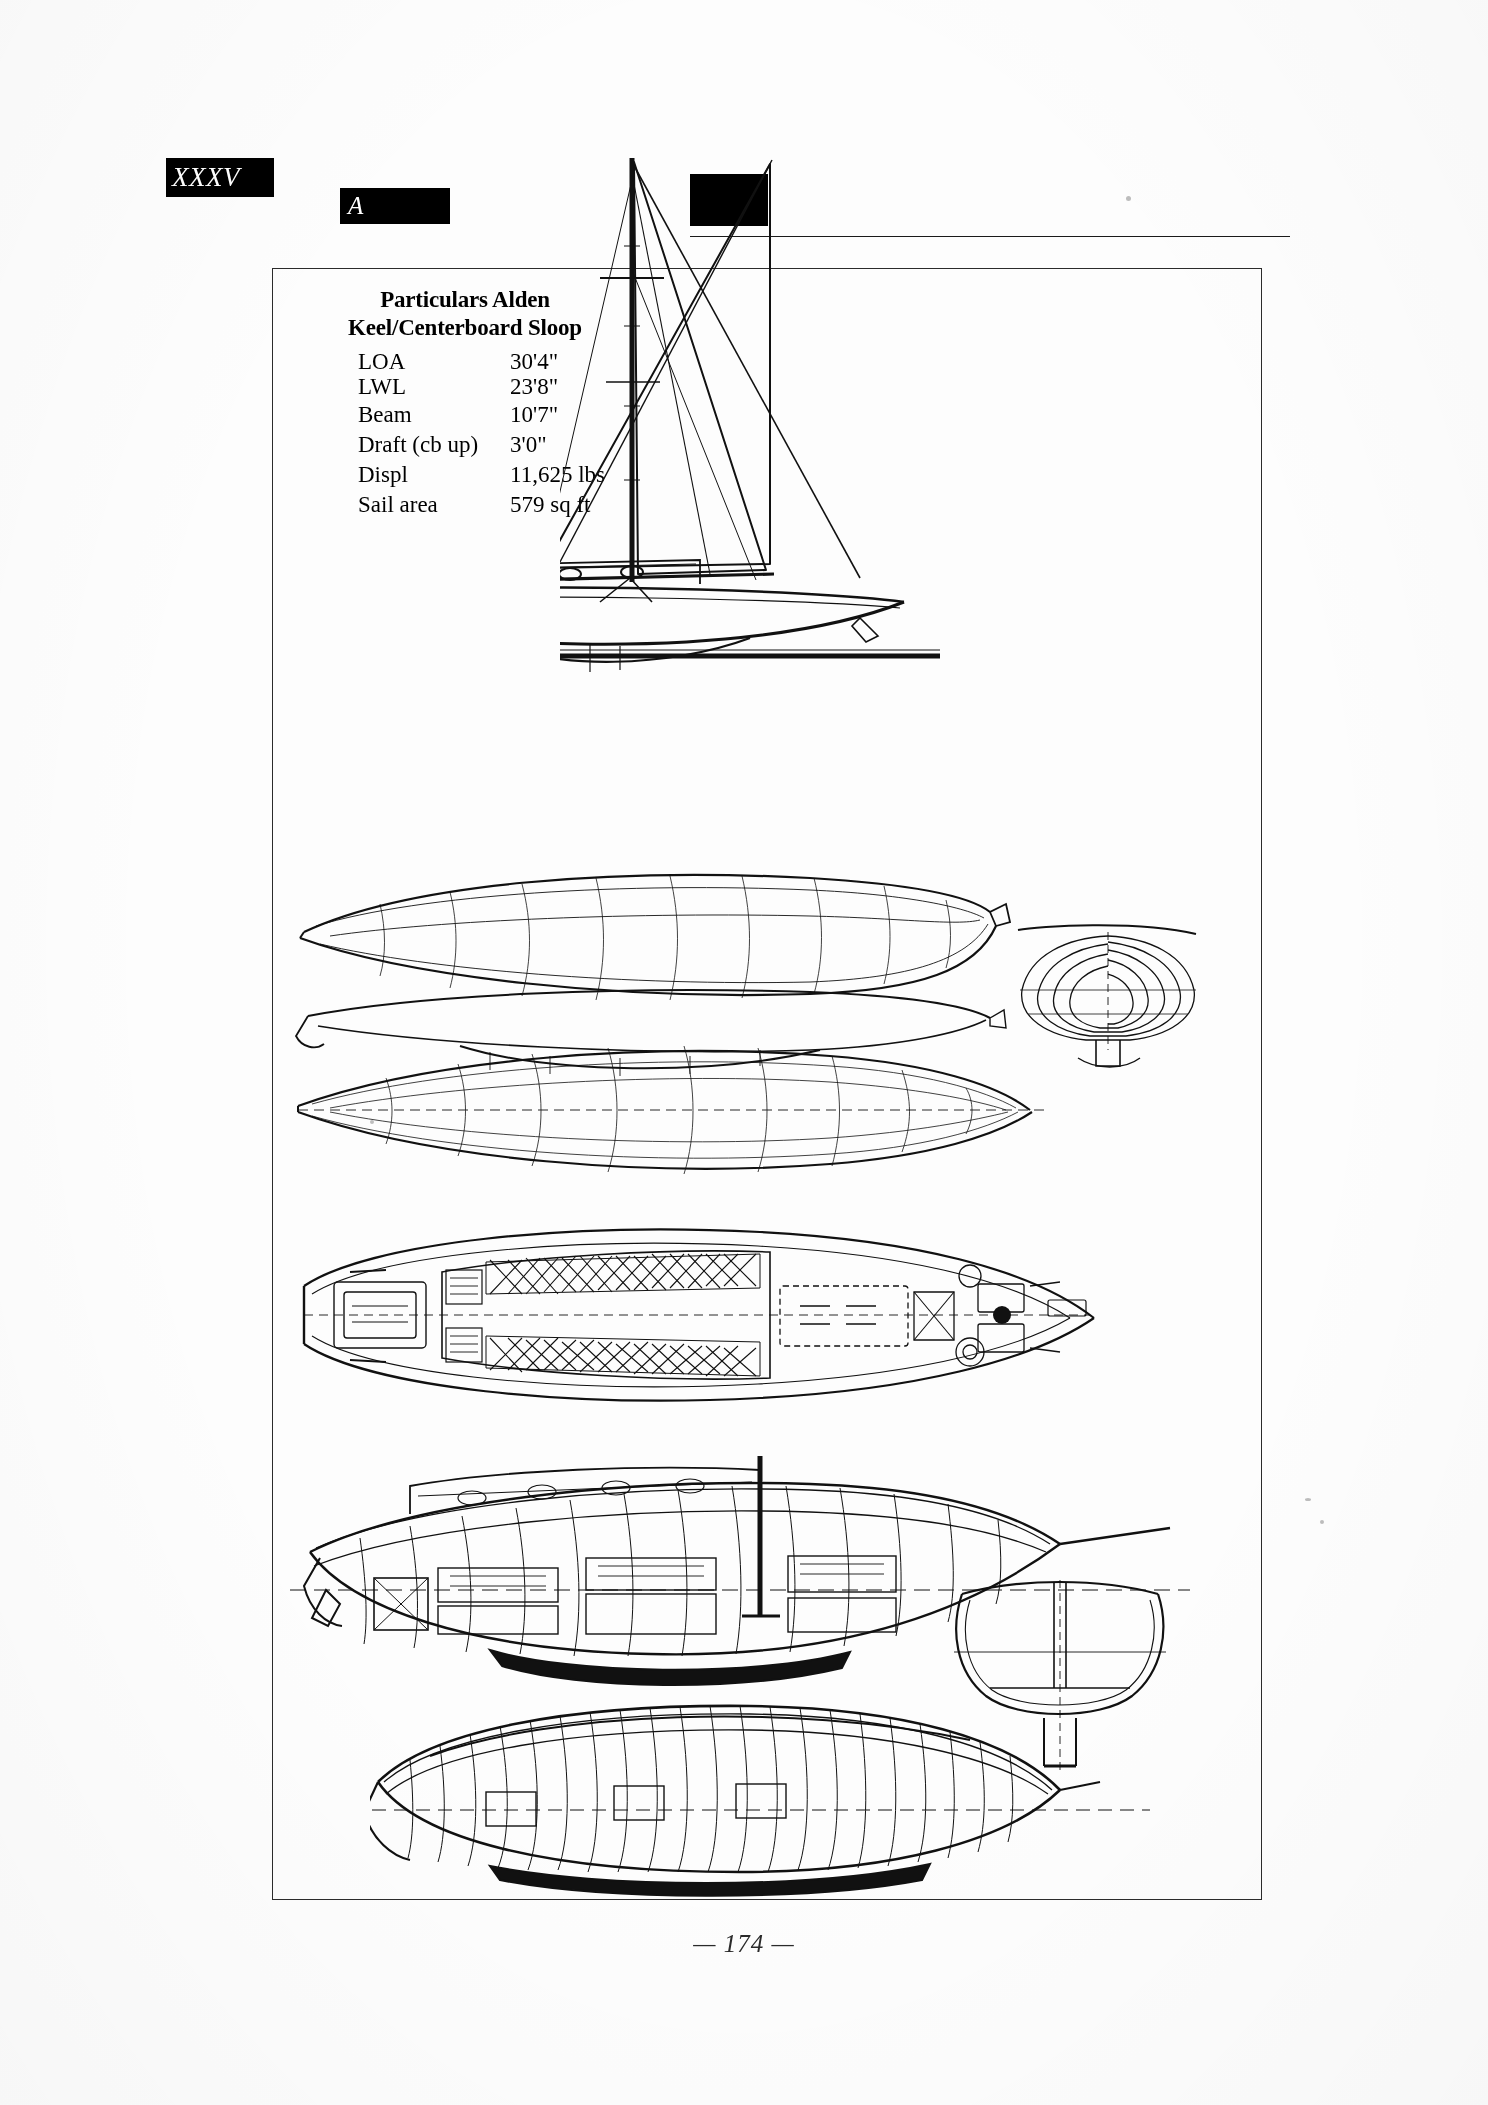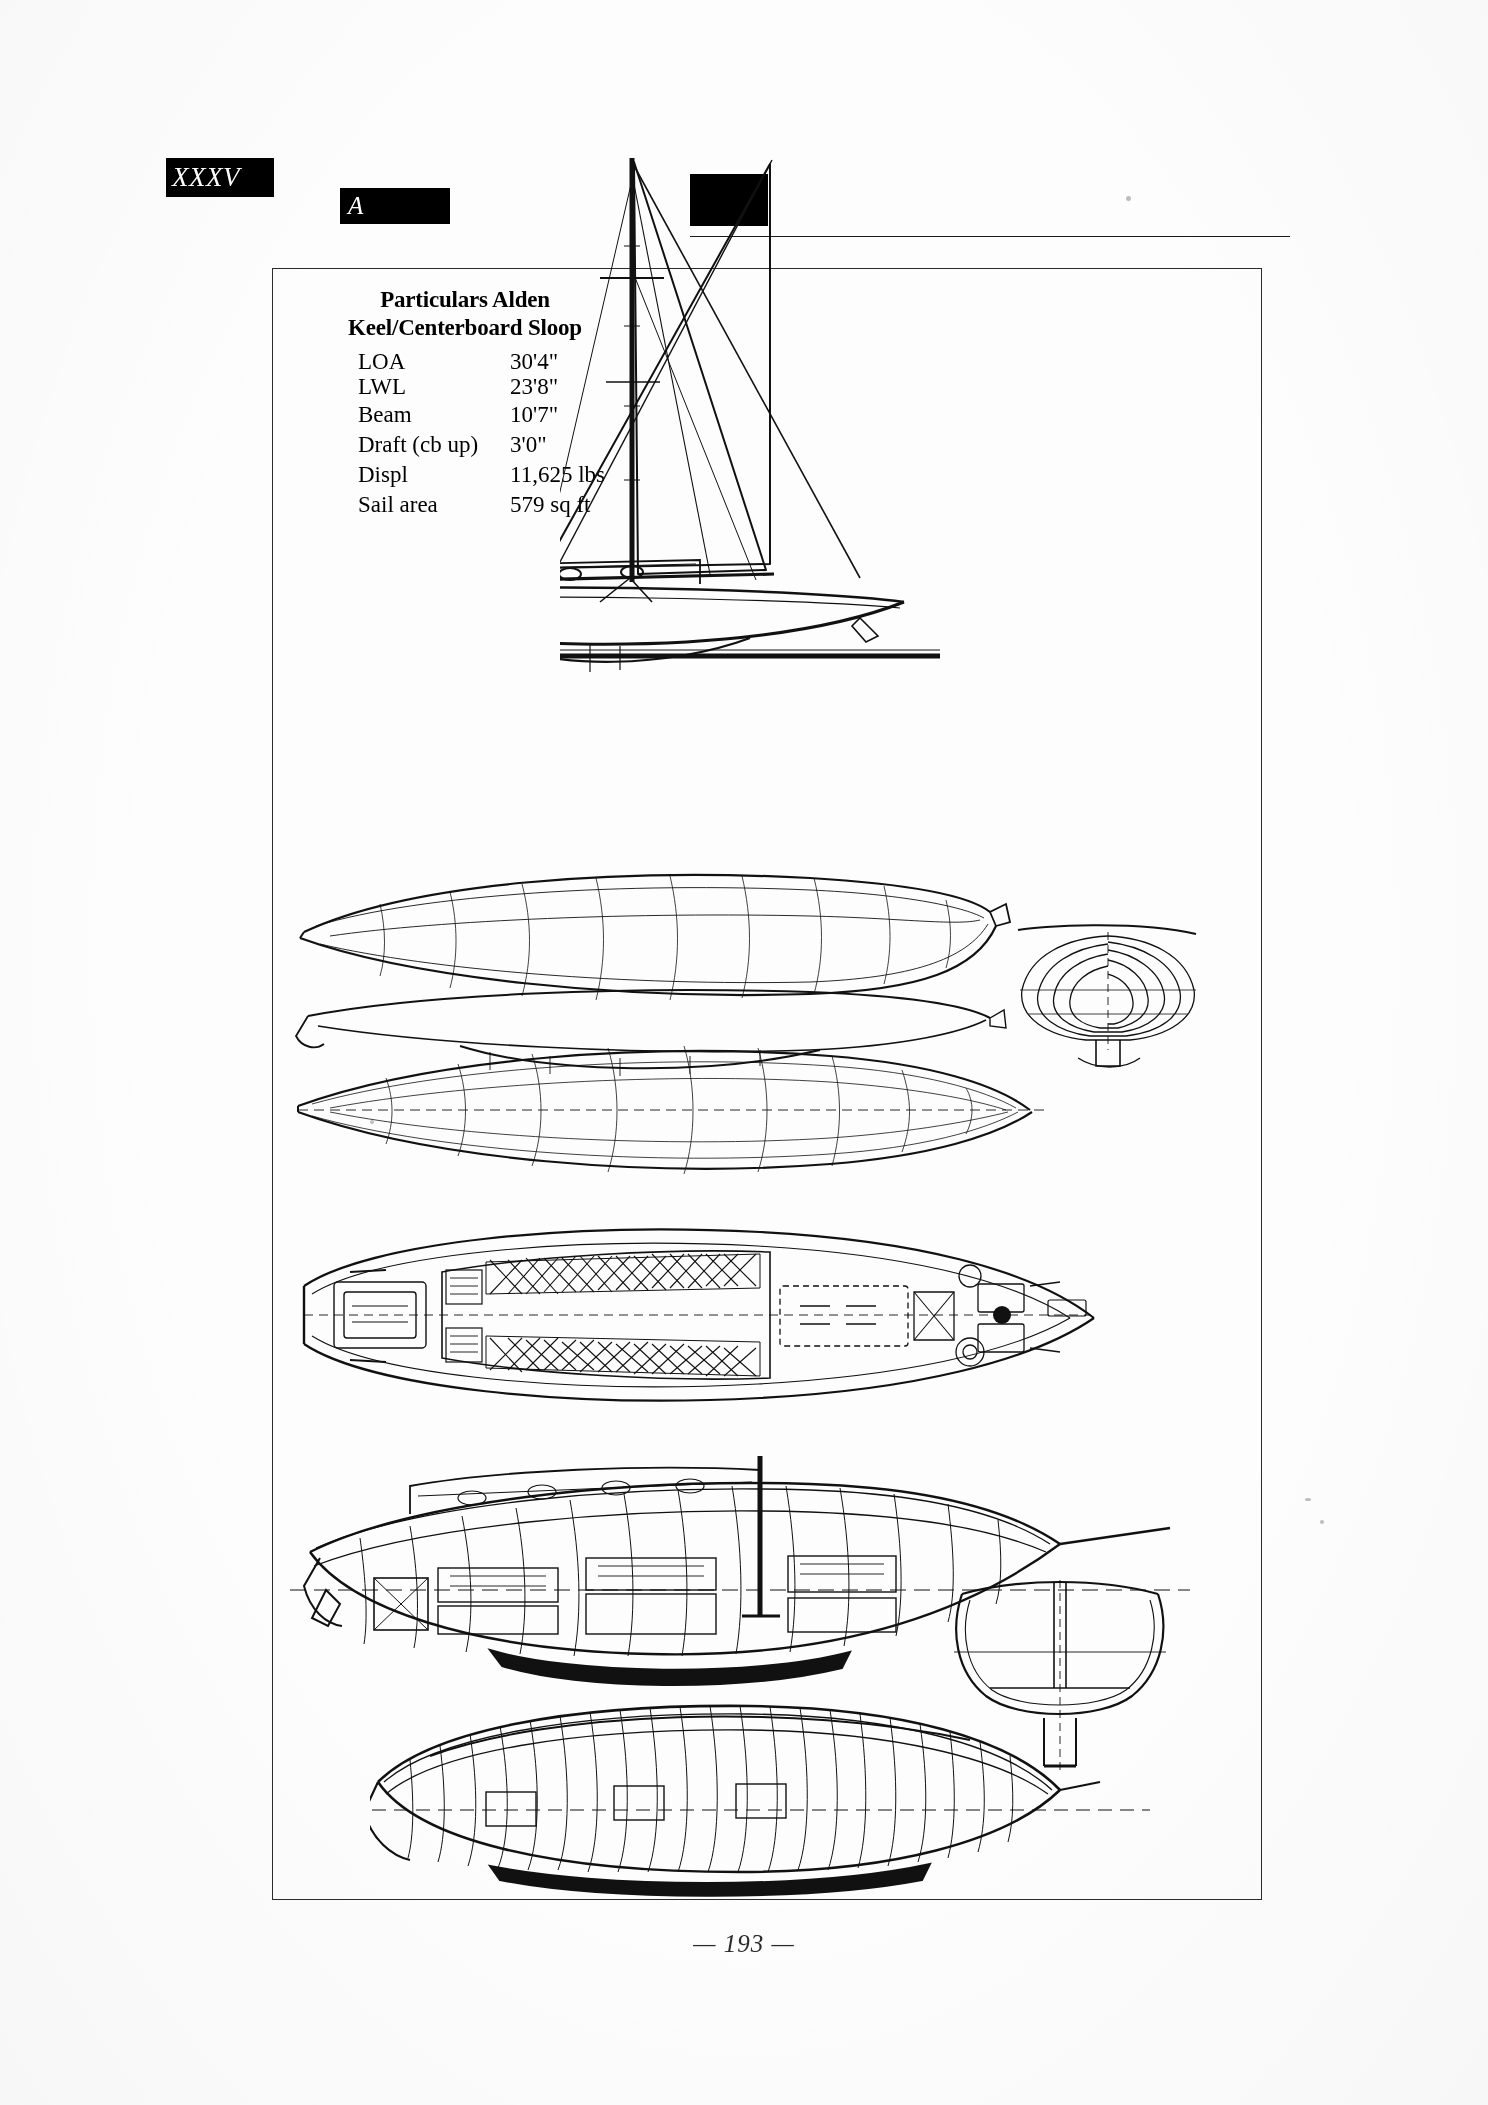--- a/index.html
+++ b/index.html
@@ -606,15 +606,15 @@
     <svg width="10" height="10" viewBox="0 0 10 10"></svg>
   </div>
 
   <div class="speck" style="left:1126px; top:196px; width:5px; height:5px;"></div>
   <div class="speck" style="left:1320px; top:1520px; width:4px; height:4px;"></div>
   <div class="speck" style="left:1305px; top:1498px; width:6px; height:3px;"></div>
   <div class="speck" style="left:370px; top:1120px; width:4px; height:4px;"></div>
 
   <div class="paper-tint"></div>
 
-  <div id="page-footer">— 193 —</div>
+  <div id="page-footer">— 174 —</div>
 
 </div>
 
 </body></html>

